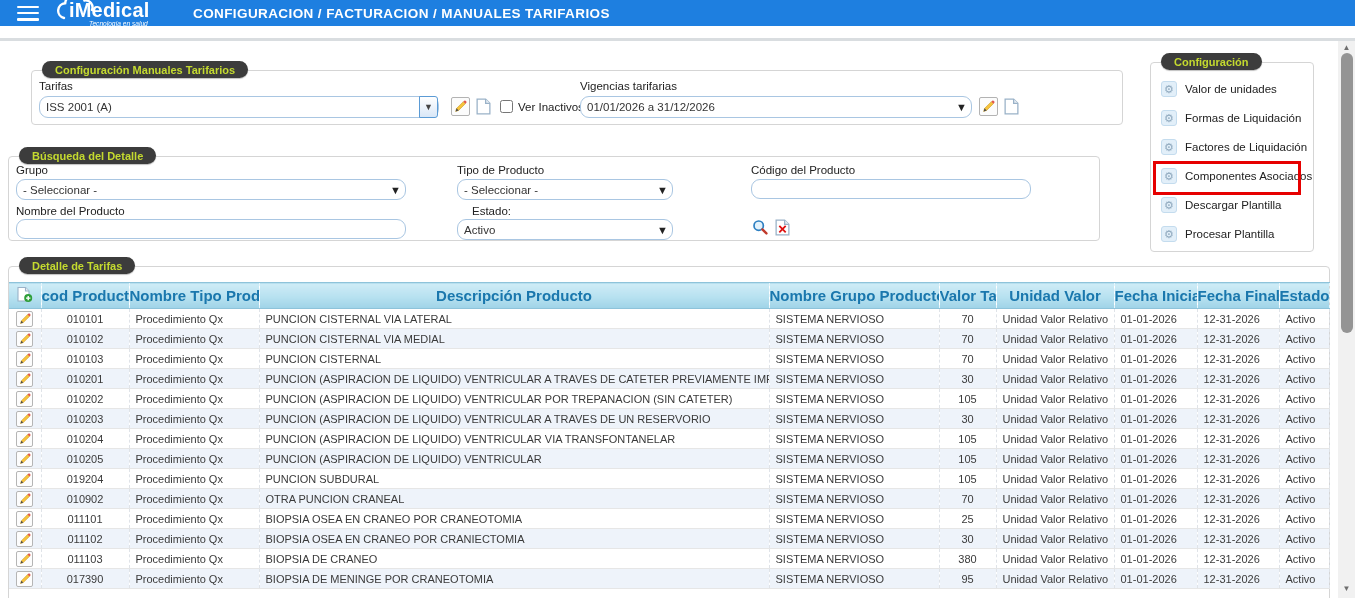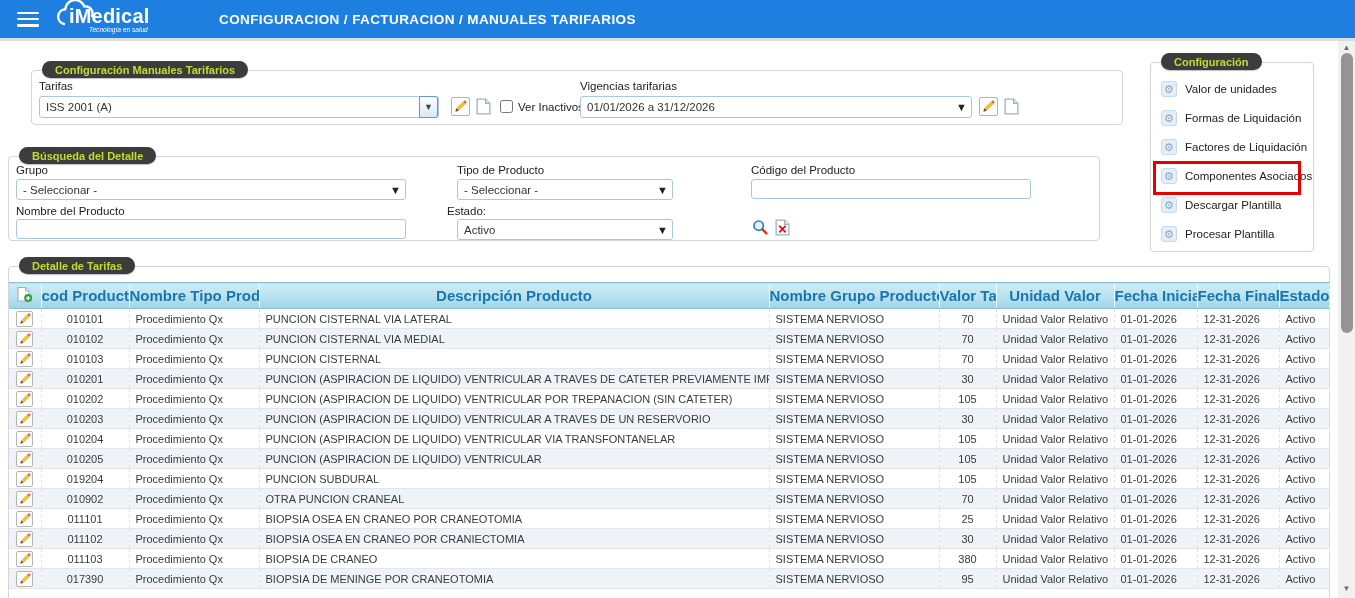--- a/index.html
+++ b/index.html
@@ -1,42 +1,42 @@
 <!DOCTYPE html>
 <html><head>
 <meta charset="utf-8">
 <style>
   * { margin:0; padding:0; box-sizing:border-box; }
   body { background:#e8e8e8; font-family:"Liberation Sans", sans-serif; }
   .screen { position:relative; width:1355px; height:598px; background:#ffffff; overflow:hidden; }
 
   
-  .topbar { position:absolute; left:0; top:0; width:100%; height:38px; background:#1e7fe0; display:flex; align-items:center; }
+  .topbar { position:absolute; left:0; top:0; width:100%; height:26px; background:#1e7fe0; display:flex; align-items:center; }
   .topbar-strip { position:absolute; left:0; top:38px; width:100%; height:3px; background:#d9dde0; }
   .hamburger { width:22px; height:15px; margin-left:17px; display:flex; flex-direction:column; justify-content:space-between; cursor:pointer; }
   .hamburger span { display:block; height:2.6px; background:#fff; border-radius:1px; }
   .logo-wrap { position:relative; margin-left:22px; width:110px; height:34px; cursor:pointer; }
   .logo-cloud { position:absolute; left:-8px; top:-3px; }
   .logo-text { position:absolute; left:8px; top:3px; color:#fff; font-size:20px; font-weight:bold; letter-spacing:0.2px; }
   .logo-tag { position:absolute; left:28px; top:24px; color:#fff; font-size:6.6px; font-style:italic; white-space:nowrap; }
-  .breadcrumb { margin-left:48px; color:#fff; font-size:13.5px; font-weight:bold; letter-spacing:0.4px; }
+  .breadcrumb { margin-left:22px; color:#fff; font-size:13.5px; font-weight:bold; letter-spacing:0.4px; }
 
   
   .vscroll { position:absolute; right:0; top:41px; width:17px; height:557px; background:#f1f1f1; }
   .vscroll .arr { position:absolute; left:0; width:17px; height:14px; text-align:center; font-size:8px; color:#6e6e6e; line-height:14px; cursor:pointer; }
   .vscroll .arr.up { top:0; } .vscroll .arr.down { bottom:2px; }
   .vscroll .thumb { position:absolute; left:2.5px; top:12px; width:12px; height:280px; background:#949494; border-radius:7px; cursor:pointer; }
 
   
   .panel { position:absolute; border:1px solid #d5d5d5; border-radius:4px; background:#fff; }
   .legend { position:absolute; top:-10px; left:10px; background:#3c3c3c; color:#c4da2f; font-size:11px; font-weight:bold; padding:2.5px 13px; border-radius:9px; white-space:nowrap; box-shadow:0 1px 1px rgba(0,0,0,.25); }
   .flabel { position:absolute; font-size:11.5px; color:#222; white-space:nowrap; }
 
   
-  .sel, .inp { position:absolute; height:22px; border:1px solid #a9c6e2; border-radius:3px; background:#fff; font-size:11.5px; color:#333; display:flex; align-items:center; padding:0 6px; cursor:pointer; }
+  .sel, .inp { position:absolute; height:22px; border:1px solid #a9c6e2; border-radius:9px; background:#fff; font-size:11.5px; color:#333; display:flex; align-items:center; padding:0 6px; cursor:pointer; }
   .inp { cursor:text; }
   .sel .arrow { position:absolute; right:4px; top:50%; transform:translateY(-50%); font-size:11px; color:#222; }
   .combo-btn { position:absolute; right:0; top:-1px; width:19px; height:22px; border:1px solid #5b9bd5; border-radius:0 3px 3px 0; background:linear-gradient(#ffffff,#d9e7f7); display:flex; align-items:center; justify-content:center; font-size:9px; color:#444; }
   .icon-btn { position:absolute; width:19px; height:19px; border:1px solid #b3b3b3; border-radius:2px; background:#fcfcfc; display:flex; align-items:center; justify-content:center; cursor:pointer; }
   .icon-plain { position:absolute; width:19px; height:19px; display:flex; align-items:center; justify-content:center; cursor:pointer; }
   .chk { position:absolute; width:13px; height:13px; cursor:pointer; }
 
   
   .sb-item { position:relative; display:flex; align-items:center; gap:8px; margin:0 0 13px 10px; cursor:pointer; }
   .gear { width:16px; height:16px; background:#e2eff9; border:1px solid #c4dcee; border-radius:3px; display:flex; align-items:center; justify-content:center; font-size:11px; color:#8fa9be; }
@@ -129,21 +129,21 @@
       <span>- Seleccionar -</span>
       <span class="arrow">▼</span>
     </div>
     <div class="flabel" style="left:7px; top:48px;">Nombre del Producto</div>
     <input class="inp" style="left: 7px; top: 62px; width: 390px; height: 20px;" value="">
     <div class="flabel" style="left:448px; top:7px;">Tipo de Producto</div>
     <div class="sel" style="left:448px; top:22px; width:216px; height:21px;">
       <span>- Seleccionar -</span>
       <span class="arrow">▼</span>
     </div>
-    <div class="flabel" style="left:438px; top:48px;">Estado:</div>
+    <div class="flabel" style="left:463px; top:48px;">Estado:</div>
     <div class="sel" style="left:448px; top:62px; width:216px; height:21px;">
       <span>Activo</span>
       <span class="arrow">▼</span>
     </div>
     <div class="flabel" style="left:742px; top:7px;">Código del Producto</div>
     <input class="inp" style="left: 742px; top: 22px; width: 280px; height: 20px;" value="">
     <div class="icon-plain" style="left:742px; top:61px;">
       <svg width="17" height="17" viewBox="0 0 16 16">
           <circle cx="6.3" cy="6.3" r="4.4" fill="#e3f2fb" stroke="#2d7fc1" stroke-width="1.6"></circle>
           <line x1="9.8" y1="9.8" x2="13.6" y2="13.6" stroke="#c0392b" stroke-width="2.2" stroke-linecap="round"></line>

